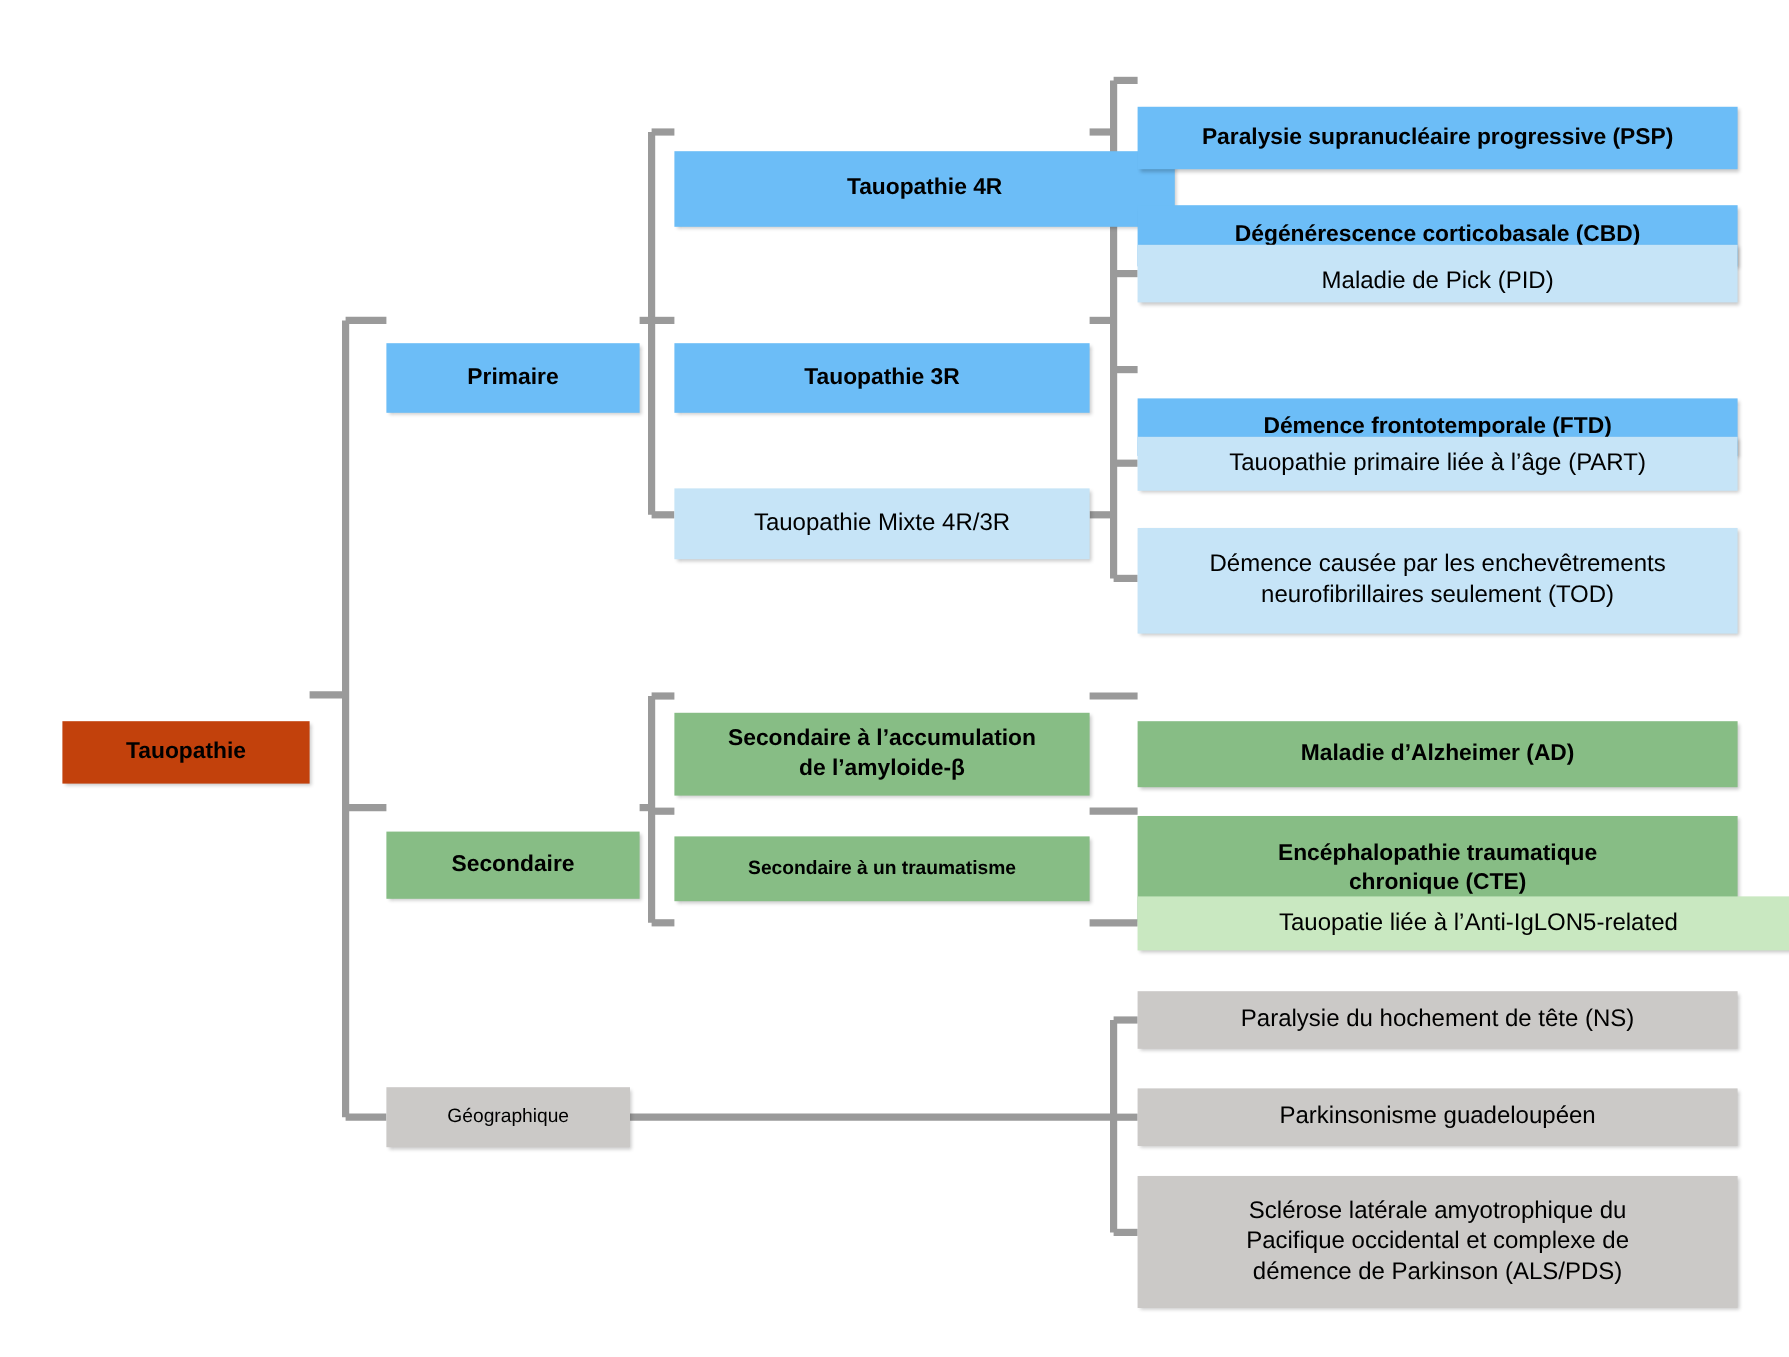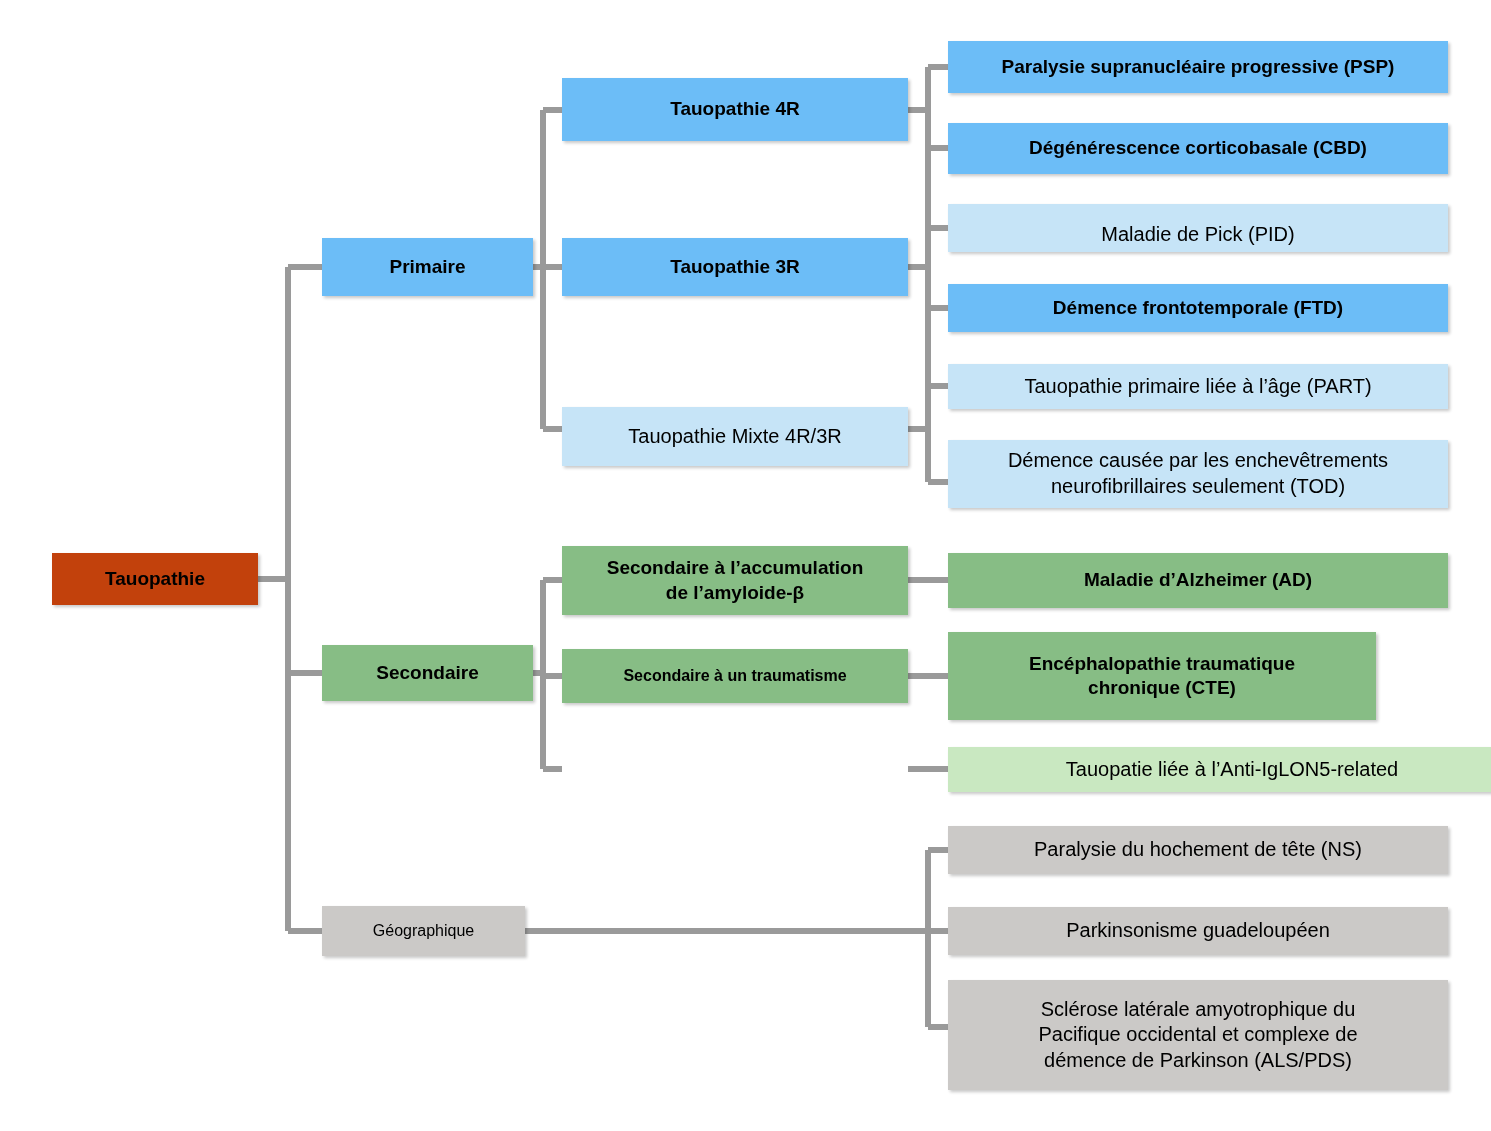--- a/index.html
+++ b/index.html
@@ -36,21 +36,21 @@
     line-height: 1.28;
     padding: 4px 10px;
     box-shadow: 2px 2px 3px rgba(0,0,0,0.22);
     z-index: 2;
   }
   .node .lbl {
     display: block;
     width: 100%;
     white-space: pre-line;
   }
-  .bold { font-weight: bold; }
+  .bold { font-weight: bold; margin-top: 48px; }
   .reg  { font-weight: normal; }
 
   
   .c-root   { background: #c2410c; }
   .c-blue   { background: #6cbdf7; }
   .c-lblue  { background: #c6e4f7; }
   .c-green  { background: #87bd85; }
   .c-lgreen { background: #c9e8c1; }
   .c-grey   { background: #cbc9c7; }
 </style>
@@ -115,21 +115,21 @@
   </div>
 
   <div class="node c-green bold" style="left:322px; top:645px; width:211px; height:56px; font-size:19px;">
     <span class="lbl">Secondaire</span>
   </div>
 
   <div class="node c-grey reg" style="left:322px; top:906px; width:203px; height:50px; font-size:16px;">
     <span class="lbl">Géographique</span>
   </div>
 
-  <div class="node c-blue bold" style="left:562px; top:78px; width:346px; height:63px; font-size:19px;">
+  <div class="node c-blue bold" style="left:562px; top:78px; width:417px; height:63px; font-size:19px;">
     <span class="lbl">Tauopathie 4R</span>
   </div>
 
   <div class="node c-blue bold" style="left:562px; top:238px; width:346px; height:58px; font-size:19px;">
     <span class="lbl">Tauopathie 3R</span>
   </div>
 
   <div class="node c-lblue reg" style="left:562px; top:407px; width:346px; height:59px; font-size:20px;">
     <span class="lbl">Tauopathie Mixte 4R/3R</span>
   </div>
@@ -157,30 +157,30 @@
   </div>
 
   <div class="node c-blue bold" style="left:948px; top:284px; width:500px; height:48px; font-size:19px;">
     <span class="lbl">Démence frontotemporale (FTD)</span>
   </div>
 
   <div class="node c-lblue reg" style="left:948px; top:364px; width:500px; height:45px; font-size:20px;">
     <span class="lbl">Tauopathie primaire liée à l’âge  (PART)</span>
   </div>
 
-  <div class="node c-lblue reg" style="left:948px; top:440px; width:500px; height:68px; font-size:20px;">
+  <div class="node c-lblue reg" style="left:948px; top:440px; width:500px; height:88px; font-size:20px;">
     <span class="lbl">Démence causée par les enchevêtrements
 neurofibrillaires seulement (TOD)</span>
   </div>
 
   <div class="node c-green bold" style="left:948px; top:553px; width:500px; height:55px; font-size:19px;">
     <span class="lbl">Maladie d’Alzheimer (AD)</span>
   </div>
 
-  <div class="node c-green bold" style="left:948px; top:632px; width:428px; height:88px; font-size:19px;">
+  <div class="node c-green bold" style="left:948px; top:632px; width:500px; height:88px; font-size:19px;">
     <span class="lbl">Encéphalopathie traumatique
 chronique (CTE)</span>
   </div>
 
   <div class="node c-lgreen reg" style="left:948px; top:747px; width:568px; height:45px; font-size:20px;">
     <span class="lbl">Tauopatie liée à l’Anti-IgLON5-related</span>
   </div>
 
   <div class="node c-grey reg" style="left:948px; top:826px; width:500px; height:48px; font-size:20px;">
     <span class="lbl">Paralysie du hochement de tête (NS)</span>

